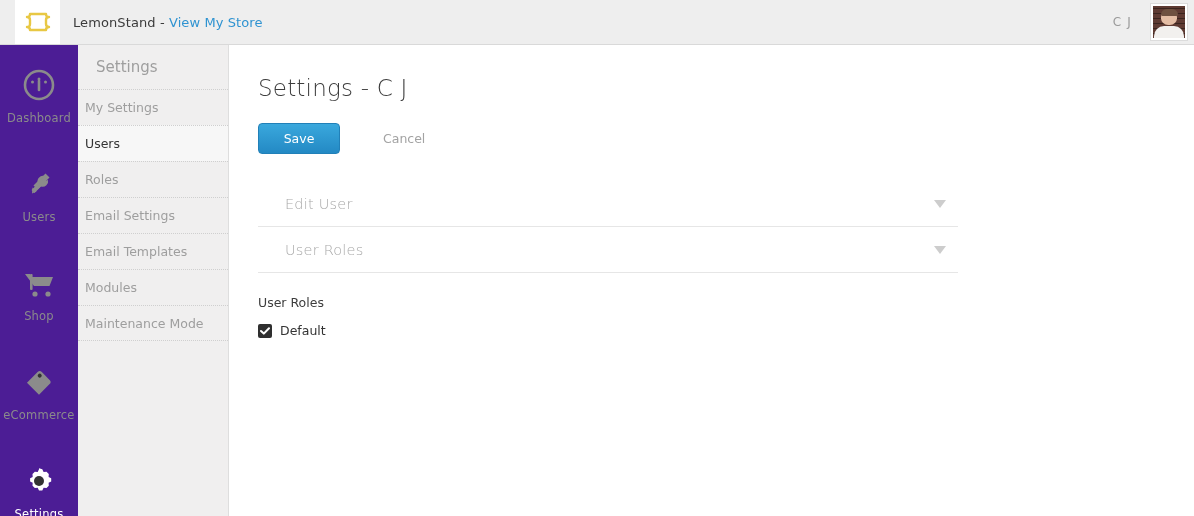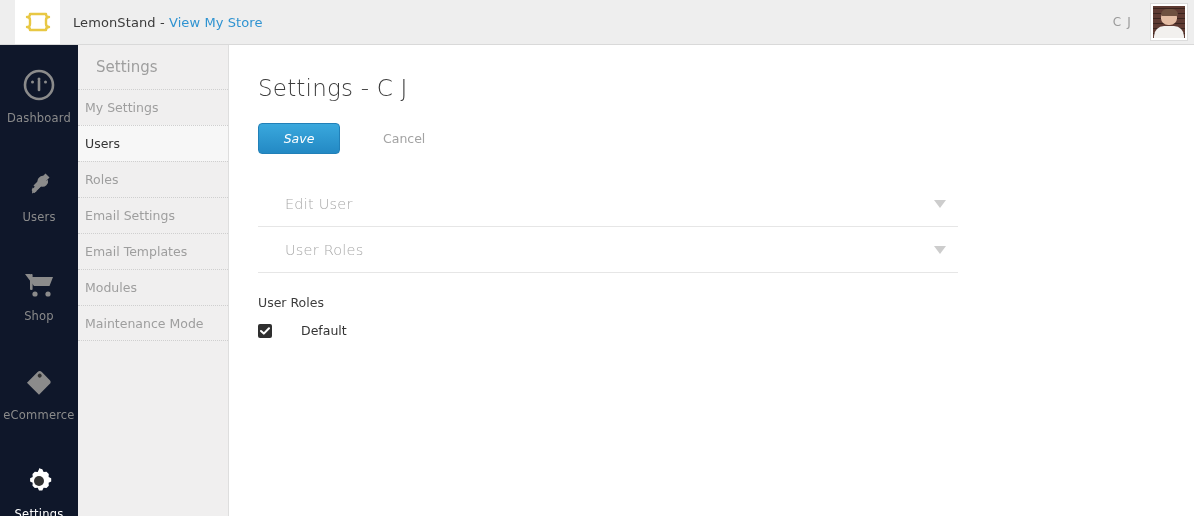--- a/index.html
+++ b/index.html
@@ -62,21 +62,21 @@
   }
   #avatar .hair {
     position: absolute; left: 50%; top: 3px; width: 17px; height: 7px;
     margin-left: -8.5px; border-radius: 8px 8px 2px 2px;
     background: #6f5140; z-index: 2;
   }
 
   
   #mainnav {
     position: absolute; left: 0; top: 45px; width: 78px; height: 471px;
-    background: #0f172a;
+    background: #4c1d95;
   }
   .nav-item {
     width: 78px; height: 99px;
     display: flex; flex-direction: column;
     align-items: center; justify-content: center;
     color: #8b8b8b; cursor: pointer;
   }
   .nav-item .nav-icon {
     height: 42px; display: flex; align-items: center; justify-content: center;
   }
@@ -121,21 +121,20 @@
   #action-row {
     margin-top: 22px; display: flex; align-items: center;
   }
   #save-button {
     width: 82px; height: 31px;
     background: linear-gradient(#3aa8dd, #2389c4);
     border: 1px solid #2180b8; border-radius: 4px;
     color: #ffffff; font-size: 12.5px;
     display: flex; align-items: center; justify-content: center;
     cursor: pointer;
-    font-style: italic;
   }
   #cancel-button {
     margin-left: 43px; font-size: 12.5px; color: #a3a3a3; cursor: pointer;
   }
 
   #accordions { margin-top: 27px; width: 700px; }
   .accordion-row {
     height: 46px; display: flex; align-items: center;
     border-bottom: 1px solid #e6e6e6;
     cursor: pointer;
@@ -149,21 +148,21 @@
   #roles-block { margin-top: 22px; }
   #roles-heading { font-size: 12.5px; color: #3d3d3d; }
   .role-row { margin-top: 13px; display: flex; align-items: center; }
   .role-checkbox {
     width: 14px; height: 14px; border-radius: 2px;
     background: #2f2f2f;
     display: flex; align-items: center; justify-content: center;
     cursor: pointer; flex: 0 0 auto;
   }
   .role-checkbox svg { display: block; }
-  .role-label { margin-left: 29px; font-size: 12.5px; color: #333333; }
+  .role-label { margin-left: 8px; font-size: 12.5px; color: #333333; }
 </style>
 </head>
 <body>
 
 <div id="app">
 
   <div id="topbar">
 
     <div id="logo-tile">
       <span>

